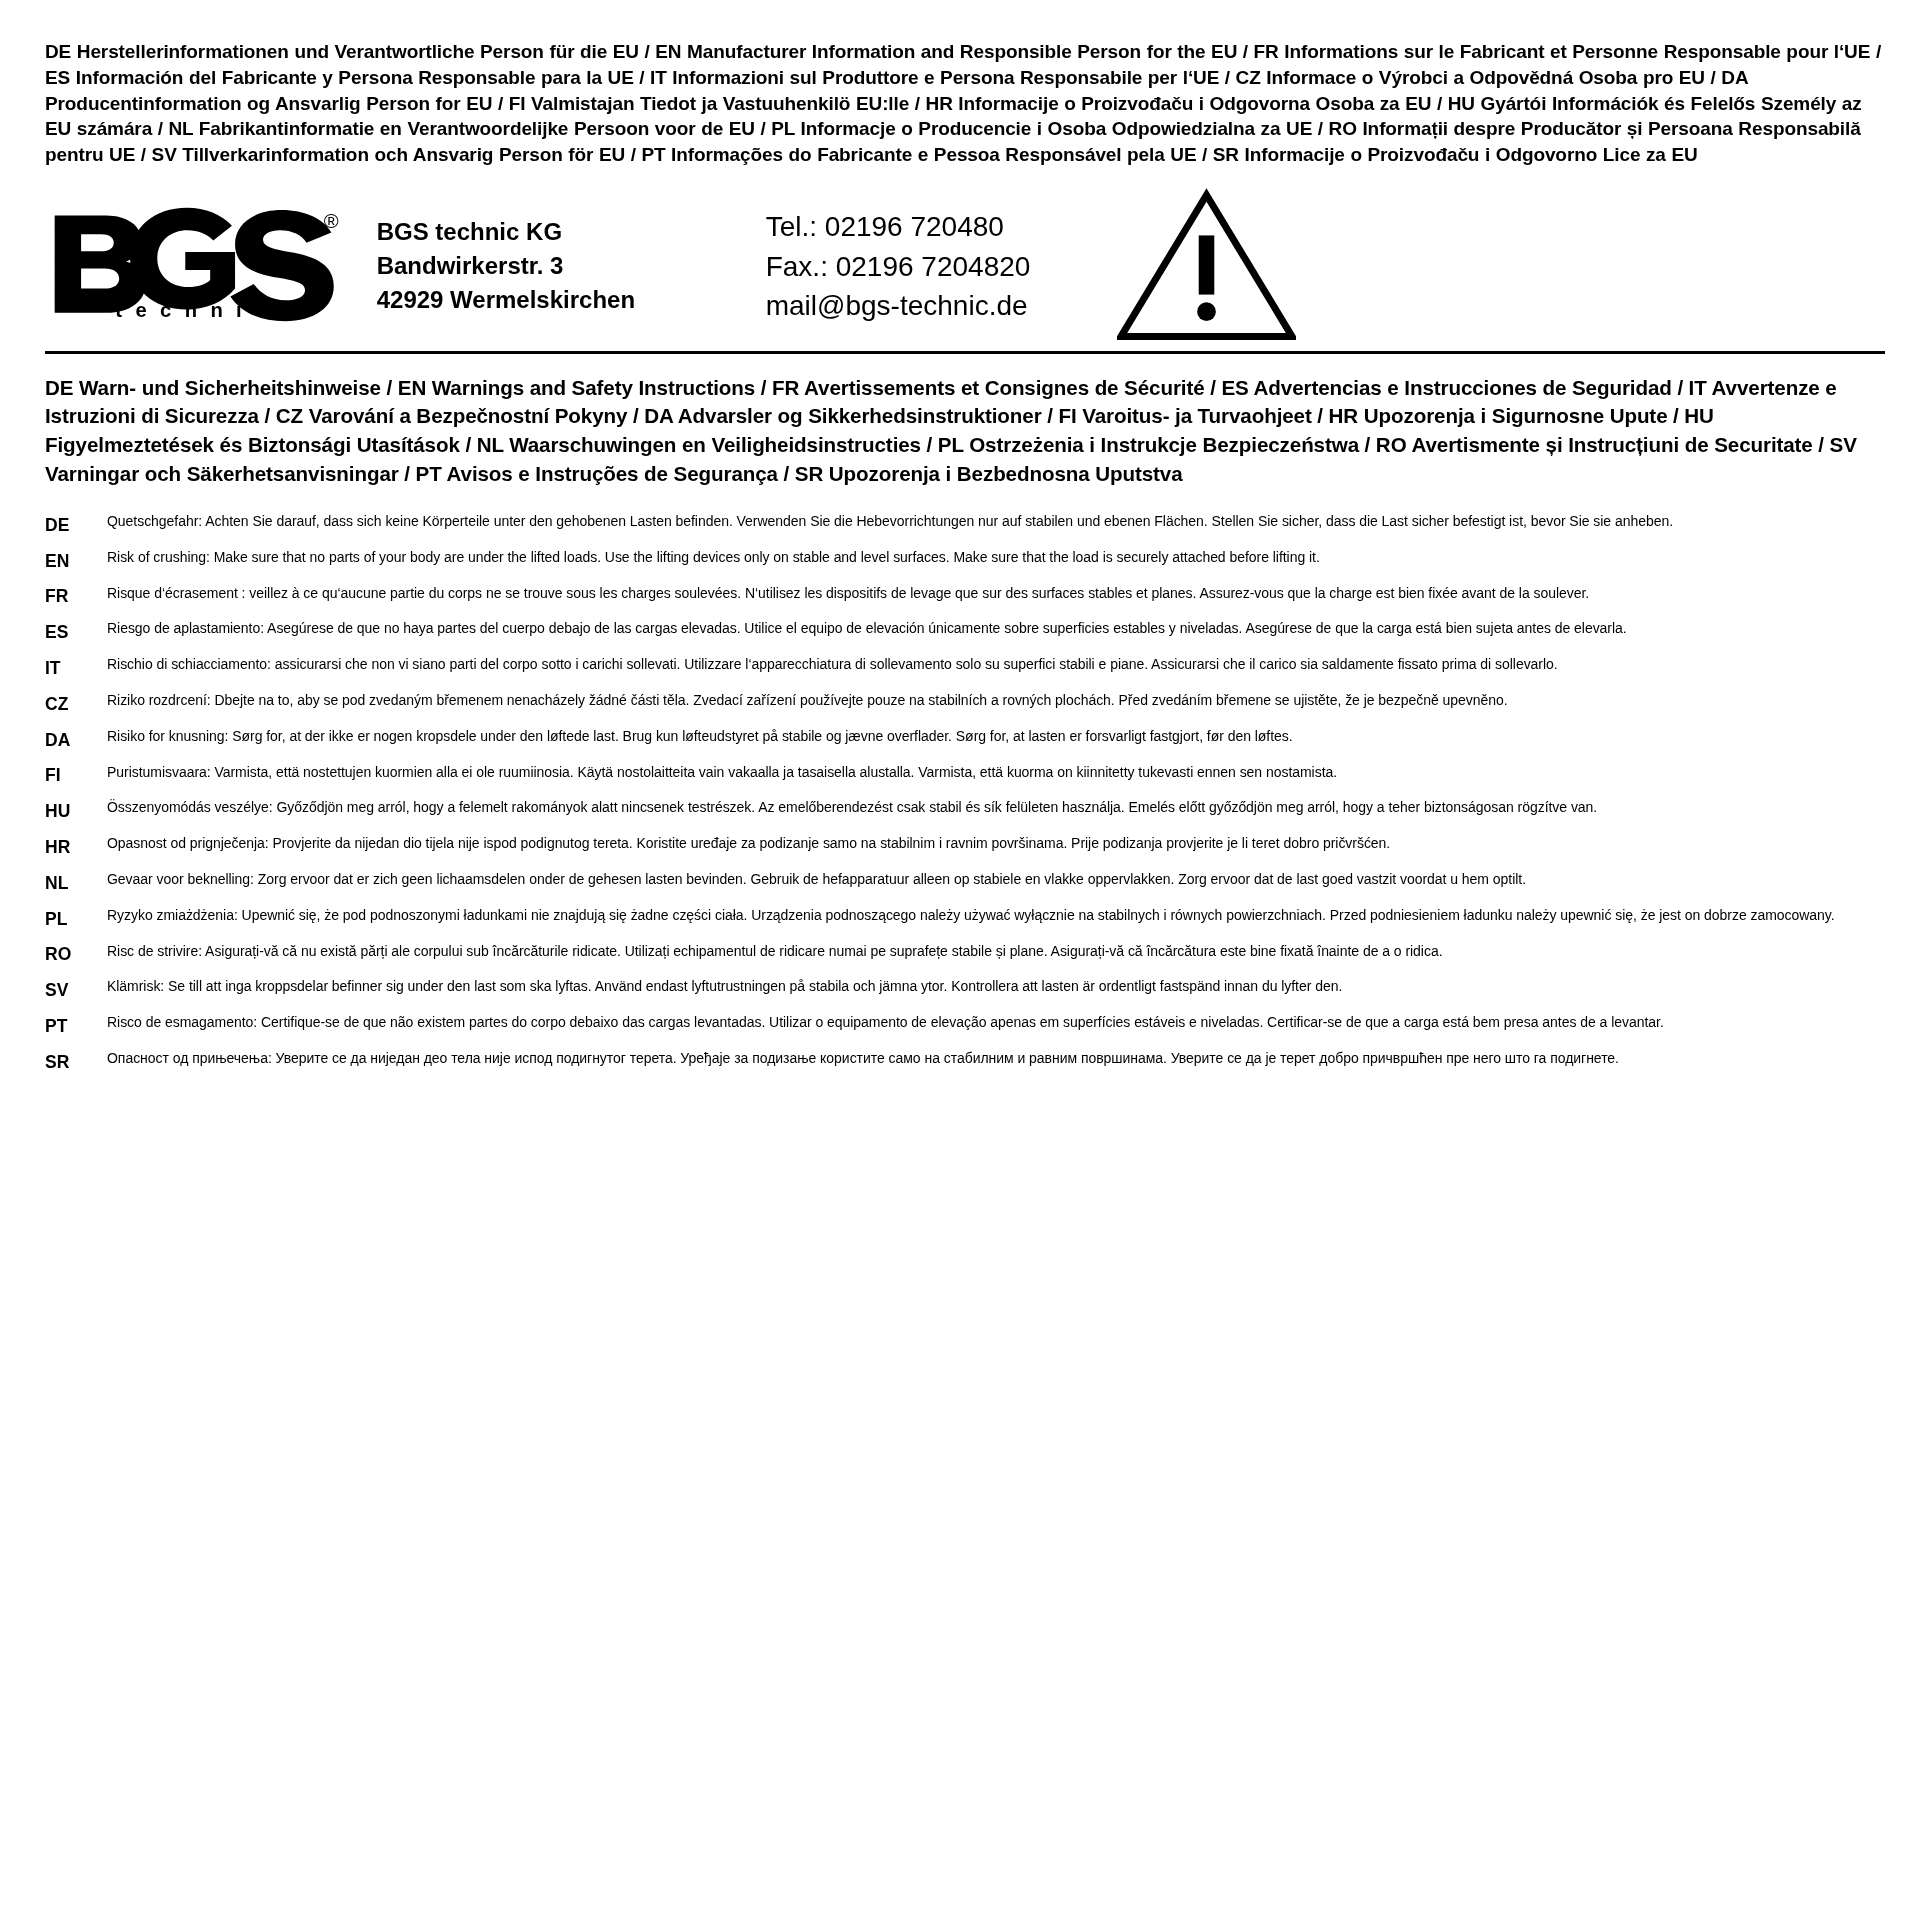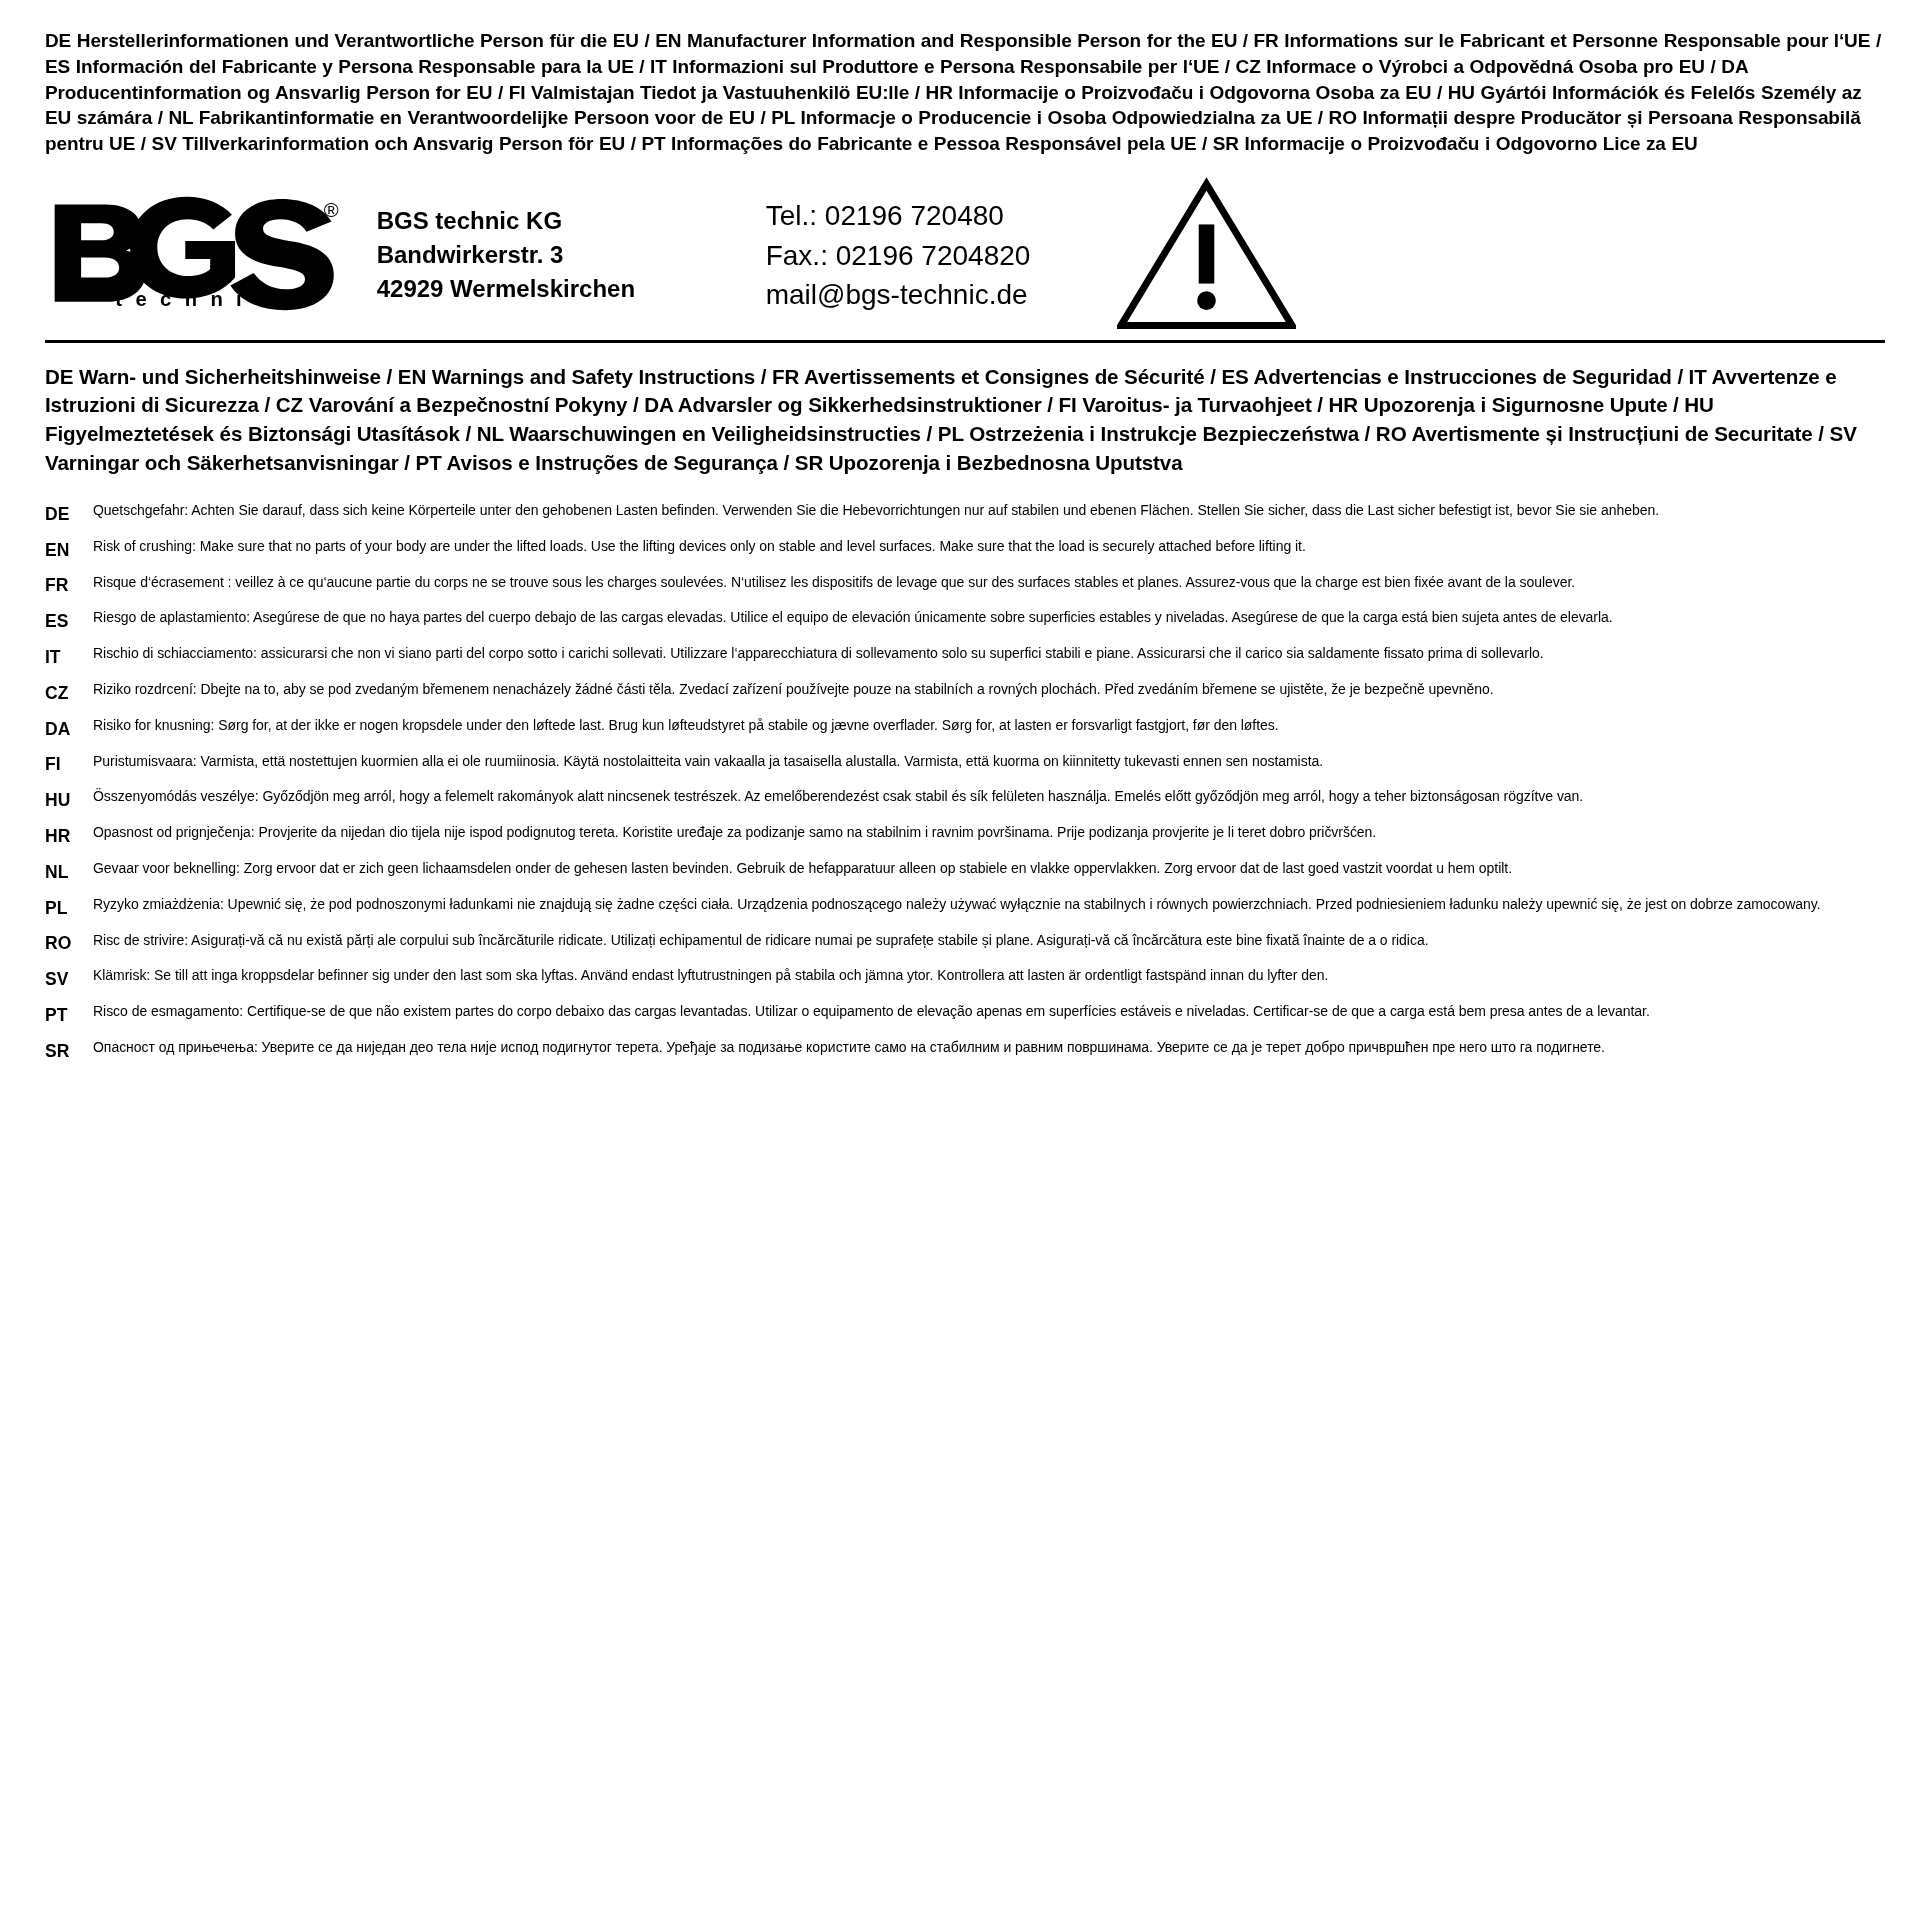--- a/index.html
+++ b/index.html
@@ -11,21 +11,21 @@
     width: 1930px;
     height: 1930px;
     font-family: "Liberation Sans", sans-serif;
     color: #000000;
     -webkit-font-smoothing: antialiased;
   }
   .page {
     box-sizing: border-box;
     width: 1930px;
     height: 1634px;
-    padding: 28px 45px 0 45px;
+    padding: 39px 45px 0 45px;
   }
 
   
   .header-langs {
     font-size: 19px;
     font-weight: bold;
     line-height: 1.36;
     letter-spacing: -0.1px;
     text-align: left;
     margin: 0 0 14px 0;
@@ -84,20 +84,21 @@
     letter-spacing: -0.1px;
     margin: 0 0 20px 0;
     padding-bottom: 3.1px;
   }
 
   
   .warn-list { margin-top: 6.2px; }
   .warn-item {
     display: flex;
     margin-bottom: 10.5px;
+    gap: 14px;
   }
   .warn-code {
     flex: 0 0 48px;
     font-size: 17.5px;
     font-weight: bold;
     line-height: 1.40;
     padding-top: 0.8px;
   }
   .warn-text {
     flex: 1 1 auto;

